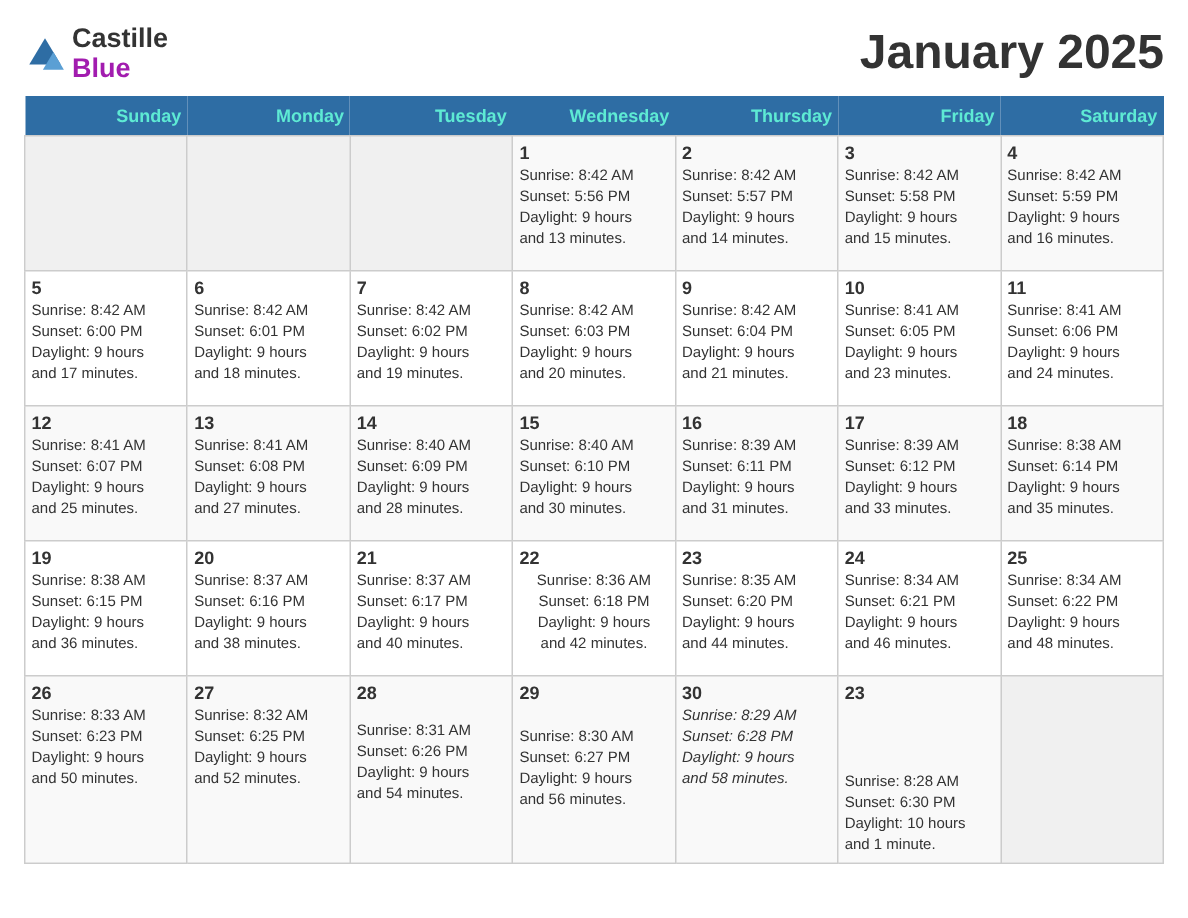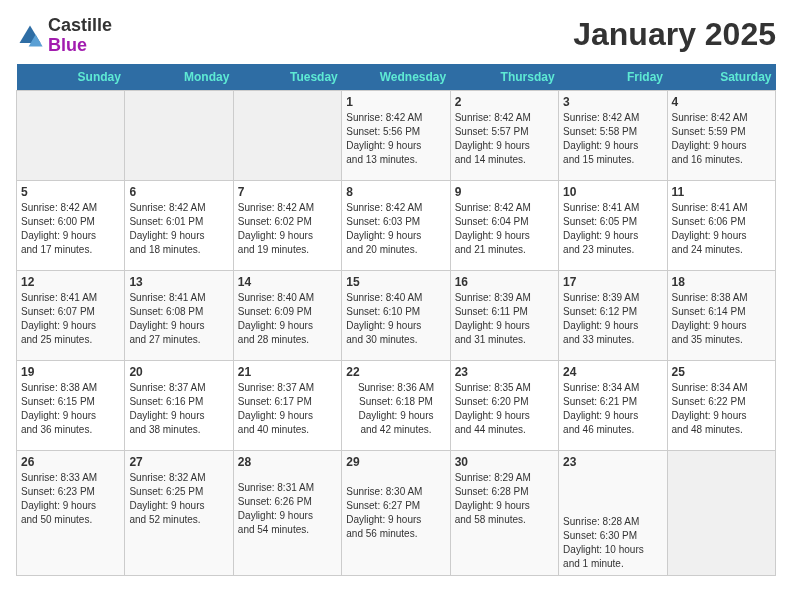--- a/index.html
+++ b/index.html
@@ -328,21 +328,21 @@
         </td>
         <td>
           <span class="day-number">29</span>
           <div class="day-info" style="white-space: pre-line; margin-top: 16px;">Sunrise: 8:30 AM
 Sunset: 6:27 PM
 Daylight: 9 hours
 and 56 minutes.</div>
         </td>
         <td>
           <span class="day-number">30</span>
-          <div class="day-info" style="white-space: pre-line;">Sunrise: 8:29 AM
+          <div class="day-info" style="white-space: pre-line; font-style: italic;">Sunrise: 8:29 AM
 Sunset: 6:28 PM
 Daylight: 9 hours
 and 58 minutes.</div>
         </td>
         <td>
           <span class="day-number">23</span>
           <div class="day-info" style="white-space: pre-line; margin-top: 46px;">Sunrise: 8:28 AM
 Sunset: 6:30 PM
 Daylight: 10 hours
 and 1 minute.</div>

